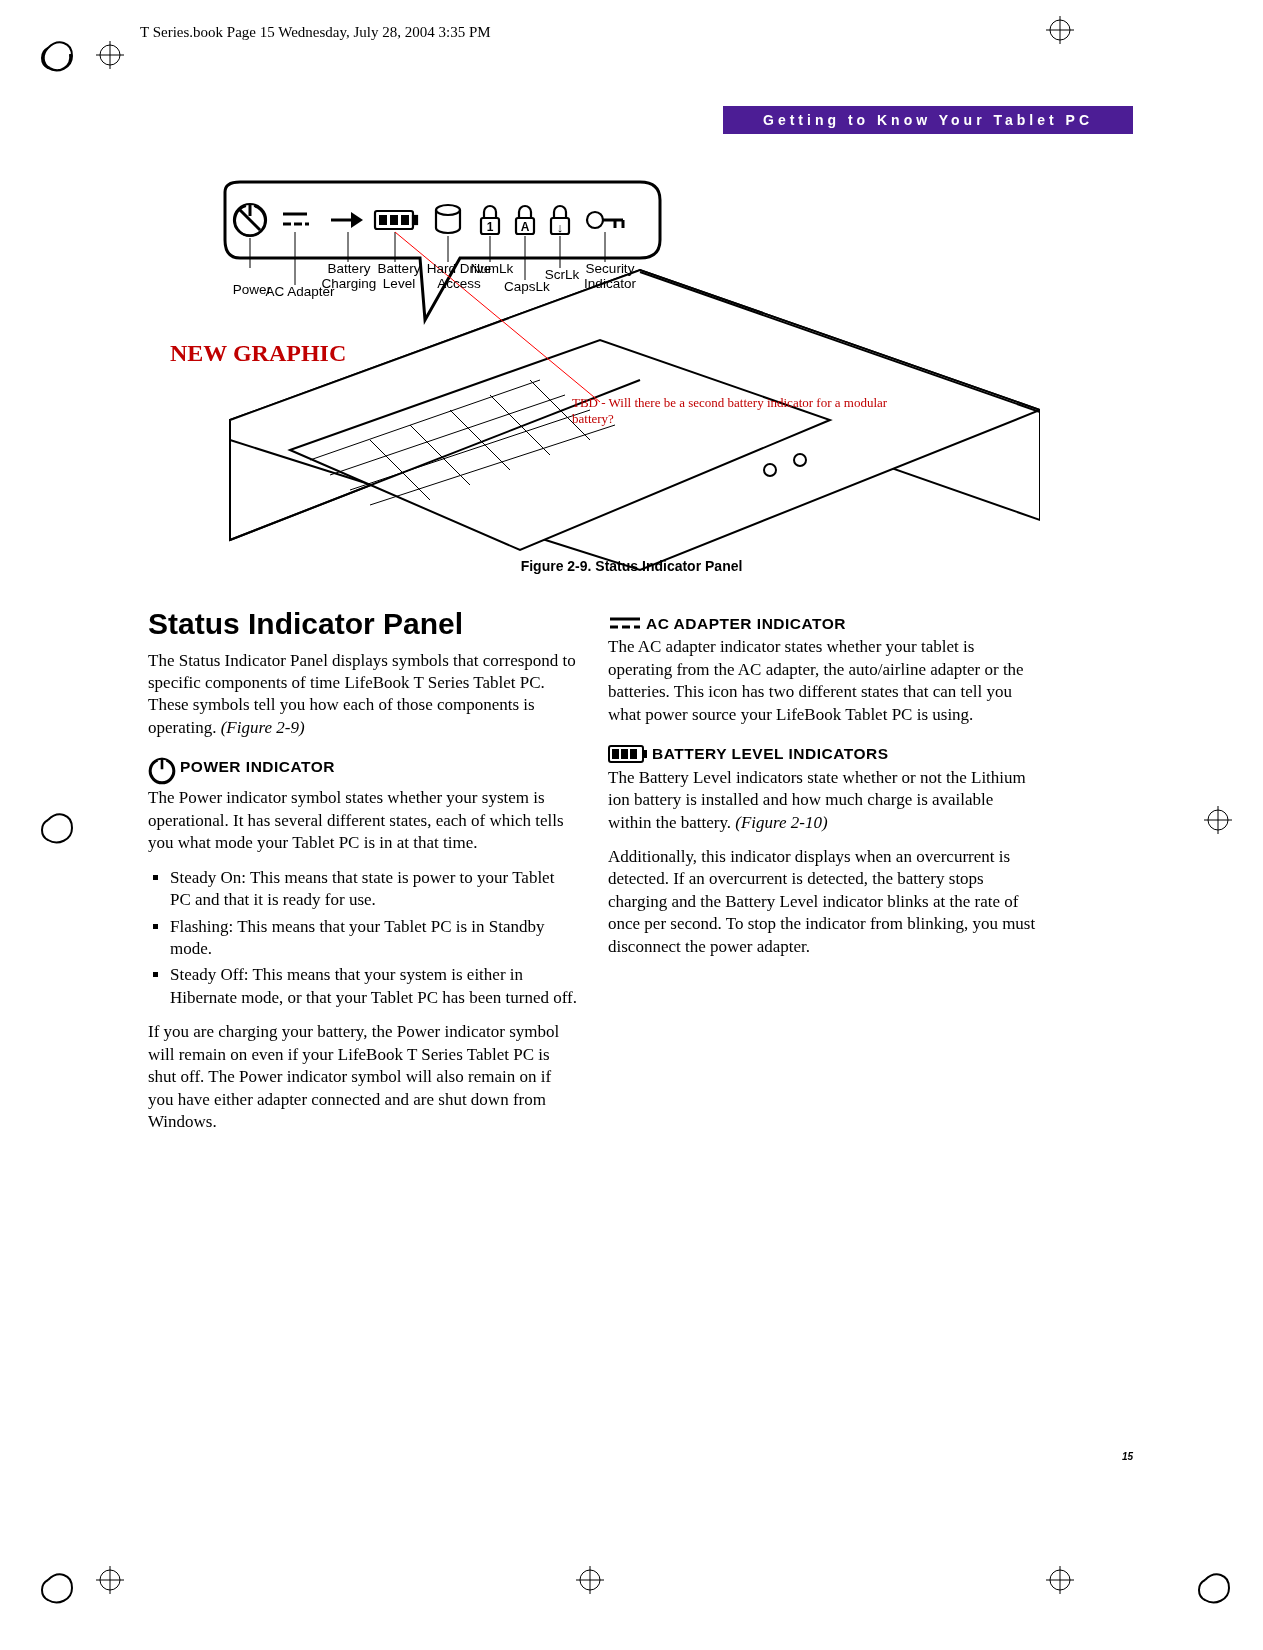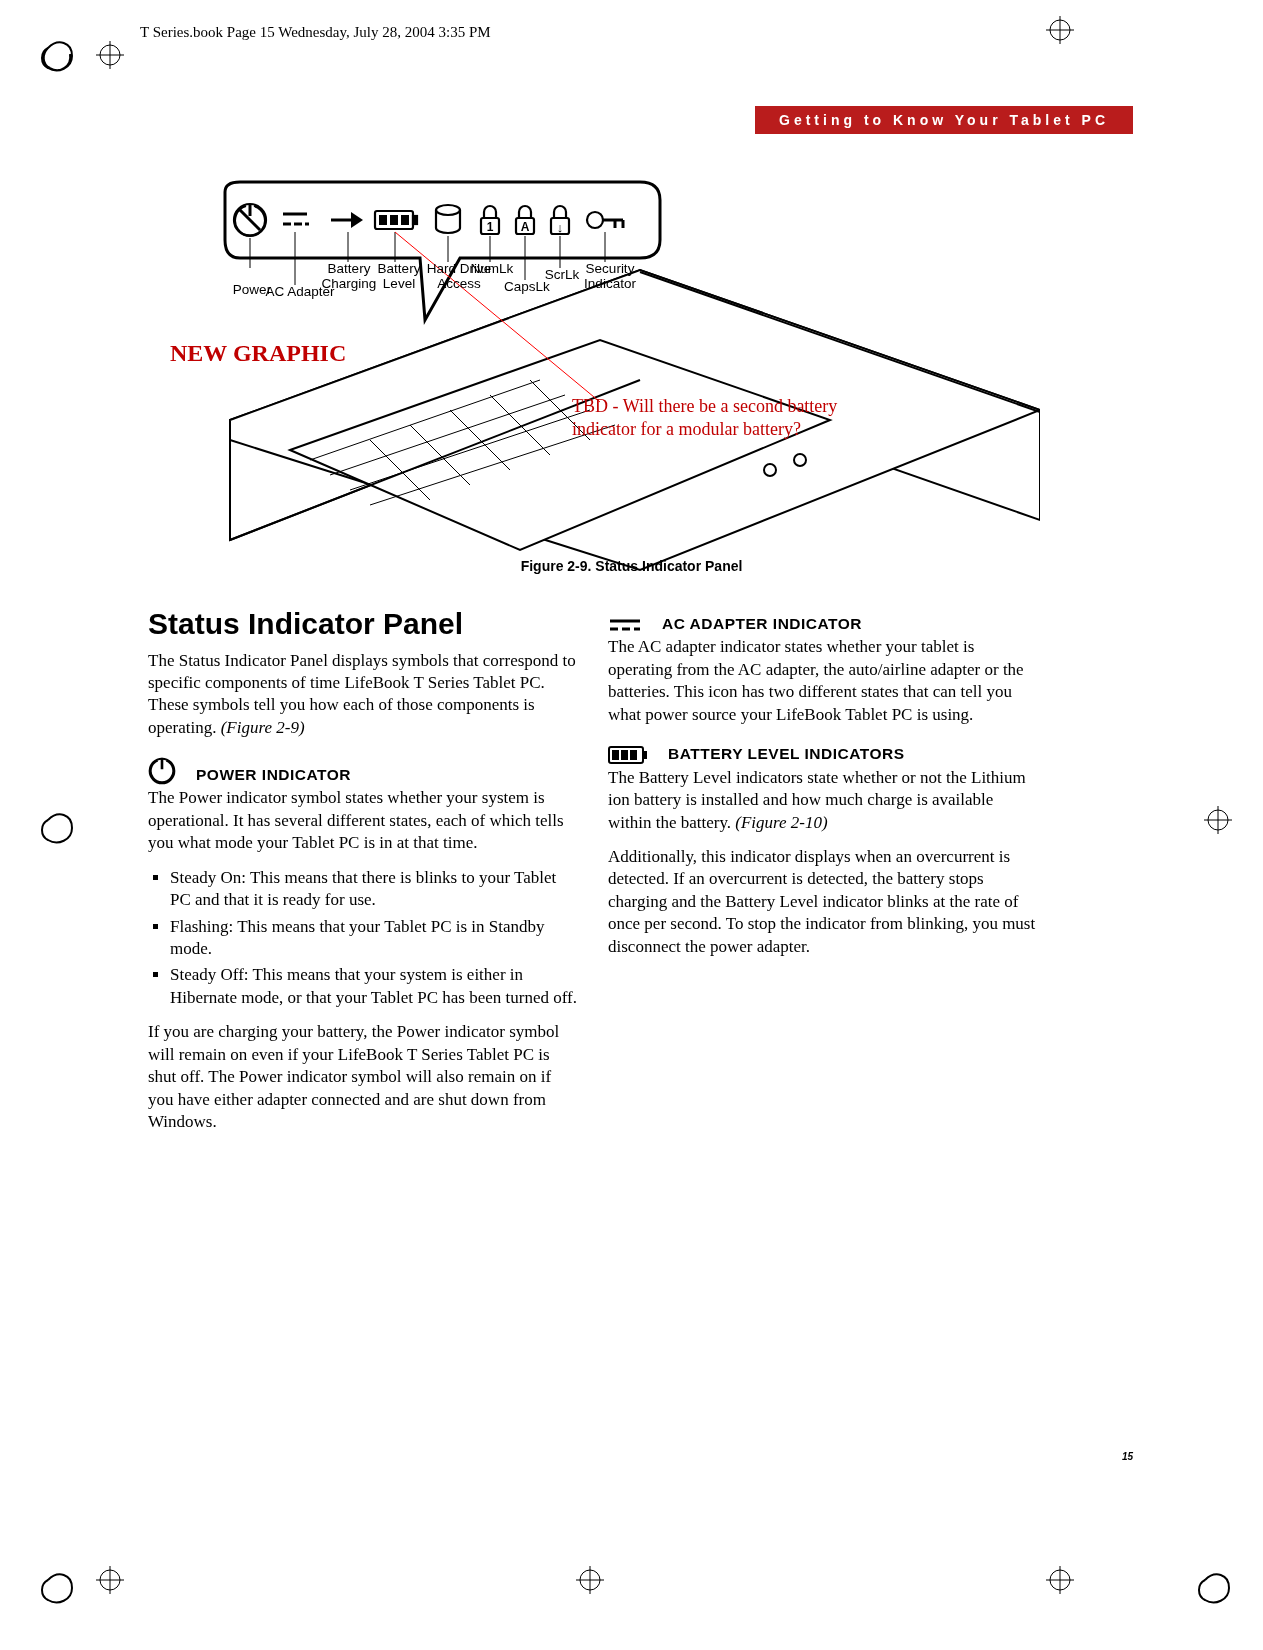--- a/index.html
+++ b/index.html
@@ -25,44 +25,44 @@
     position: absolute;
     top: 24px; left: 140px;
     font-size: 15px;
     font-family: Georgia, serif;
   }
 
   
   .section-band {
     position:absolute;
     top: 106px; right: 130px;
-    background:#b91c1c; color:#fff;
+    background:#4c1d95; color:#fff;
     font-family: Arial, Helvetica, sans-serif;
     font-weight: bold;
     letter-spacing: 4px;
     font-size: 14px;
-    padding: 6px 24px;
+    padding: 6px 40px;
   }
 
   
   .new-graphic {
     position:absolute;
     left: 170px; top: 340px;
     font-family: Georgia, serif;
     color:#c00000;
     font-size: 24px;
     font-weight:600;
   }
   .tbd-note {
     position:absolute;
     left: 572px; top: 395px;
     width: 320px;
     color:#c00000;
     font-family: Georgia, serif;
-    font-size:18px;
+    font-size:13px;
     line-height:1.25;
   }
 
   
   .figure-area {
     position:absolute;
     left: 170px; top: 140px;
     width: 870px; height: 440px;
   }
   .figure-area svg { position:absolute; left:0; top:0; }
@@ -103,22 +103,22 @@
     font-weight:bold;
     font-size: 30px;
     margin: 0 0 6px 0;
   }
   .subhead {
     font-family: Arial, Helvetica, sans-serif;
     font-weight:bold;
     font-size: 15.5px;
     letter-spacing: .5px;
     display:flex;
-    align-items:flex-end;
-    gap:20px;
+    align-items:flex-start;
+    gap:4px;
     margin-top: 18px;
     margin-bottom: 2px;
   }
   .subhead .icon { display:inline-flex; align-items:center; }
   p { margin: 0 0 12px 0; }
   em.ref { font-style: italic; }
   ul.square {
     list-style: square;
     padding-left: 22px;
     margin: 4px 0 12px 0;
@@ -344,21 +344,21 @@
         <svg width="28" height="28" viewBox="-16 -16 32 32">
               <circle r="14" fill="none" stroke="#000" stroke-width="2.5"></circle>
               <path d="M-5,-12 A13 13 0 1 0 5,-12" fill="none" stroke="#000" stroke-width="2.5"></path>
               <line x1="0" y1="-15" x2="0" y2="-2" stroke="#000" stroke-width="3"></line>
             </svg>
       </span>
       <span>POWER INDICATOR</span>
     </div>
     <p>The Power indicator symbol states whether your system is operational. It has several different states, each of which tells you what mode your Tablet PC is in at that time.</p>
     <ul class="square">
-      <li>Steady On: This means that there is blinks to your Tablet PC and that it is ready for use.</li>
+      <li>Steady On: This means that state is power to your Tablet PC and that it is ready for use.</li>
       <li>Flashing: This means that your Tablet PC is in Standby mode.</li>
       <li>Steady Off: This means that your system is either in Hibernate mode, or that your Tablet PC has been turned off.</li>
     </ul>
     <p>If you are charging your battery, the Power indicator symbol will remain on even if your LifeBook T Series Tablet PC is shut off. The Power indicator symbol will also remain on if you have either adapter connected and are shut down from Windows.</p>
   </div>
 
   <div class="col">
     <div class="subhead" style="margin-top:10px">
       <span class="icon">
         <svg width="34" height="18" viewBox="0 0 34 18">

